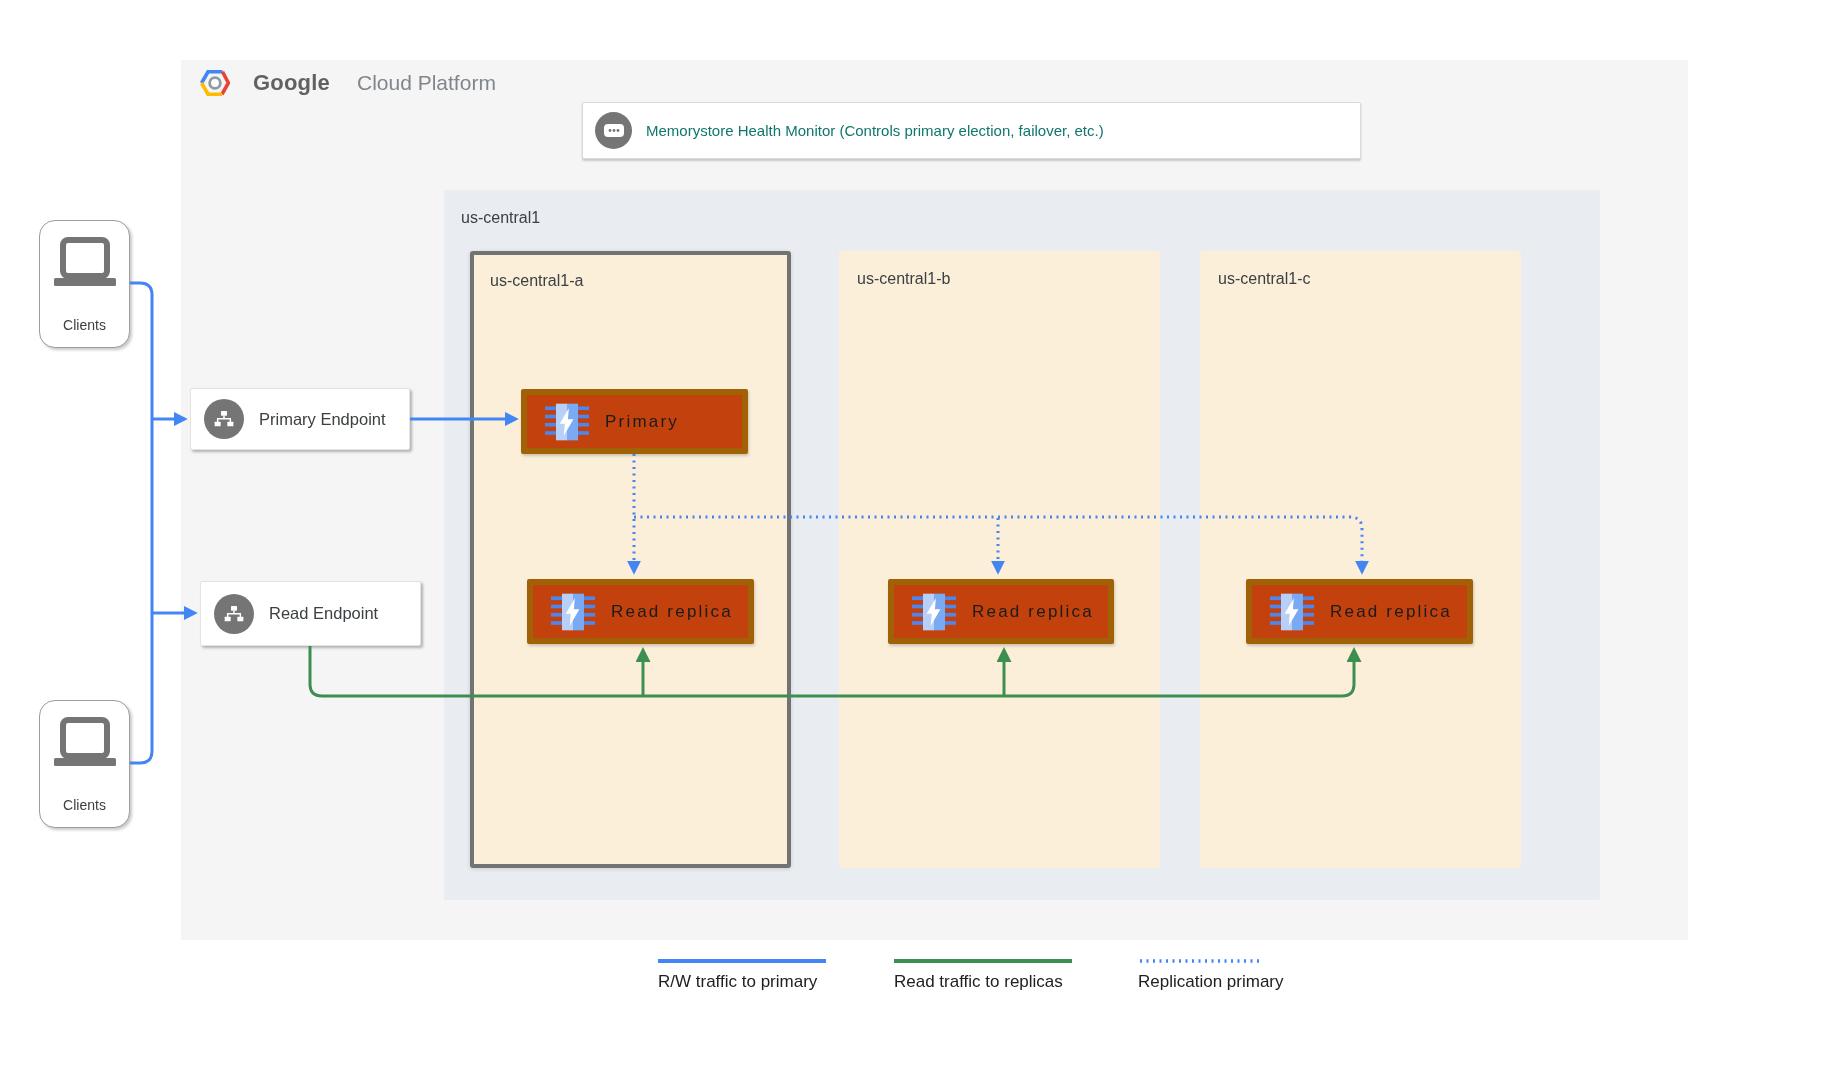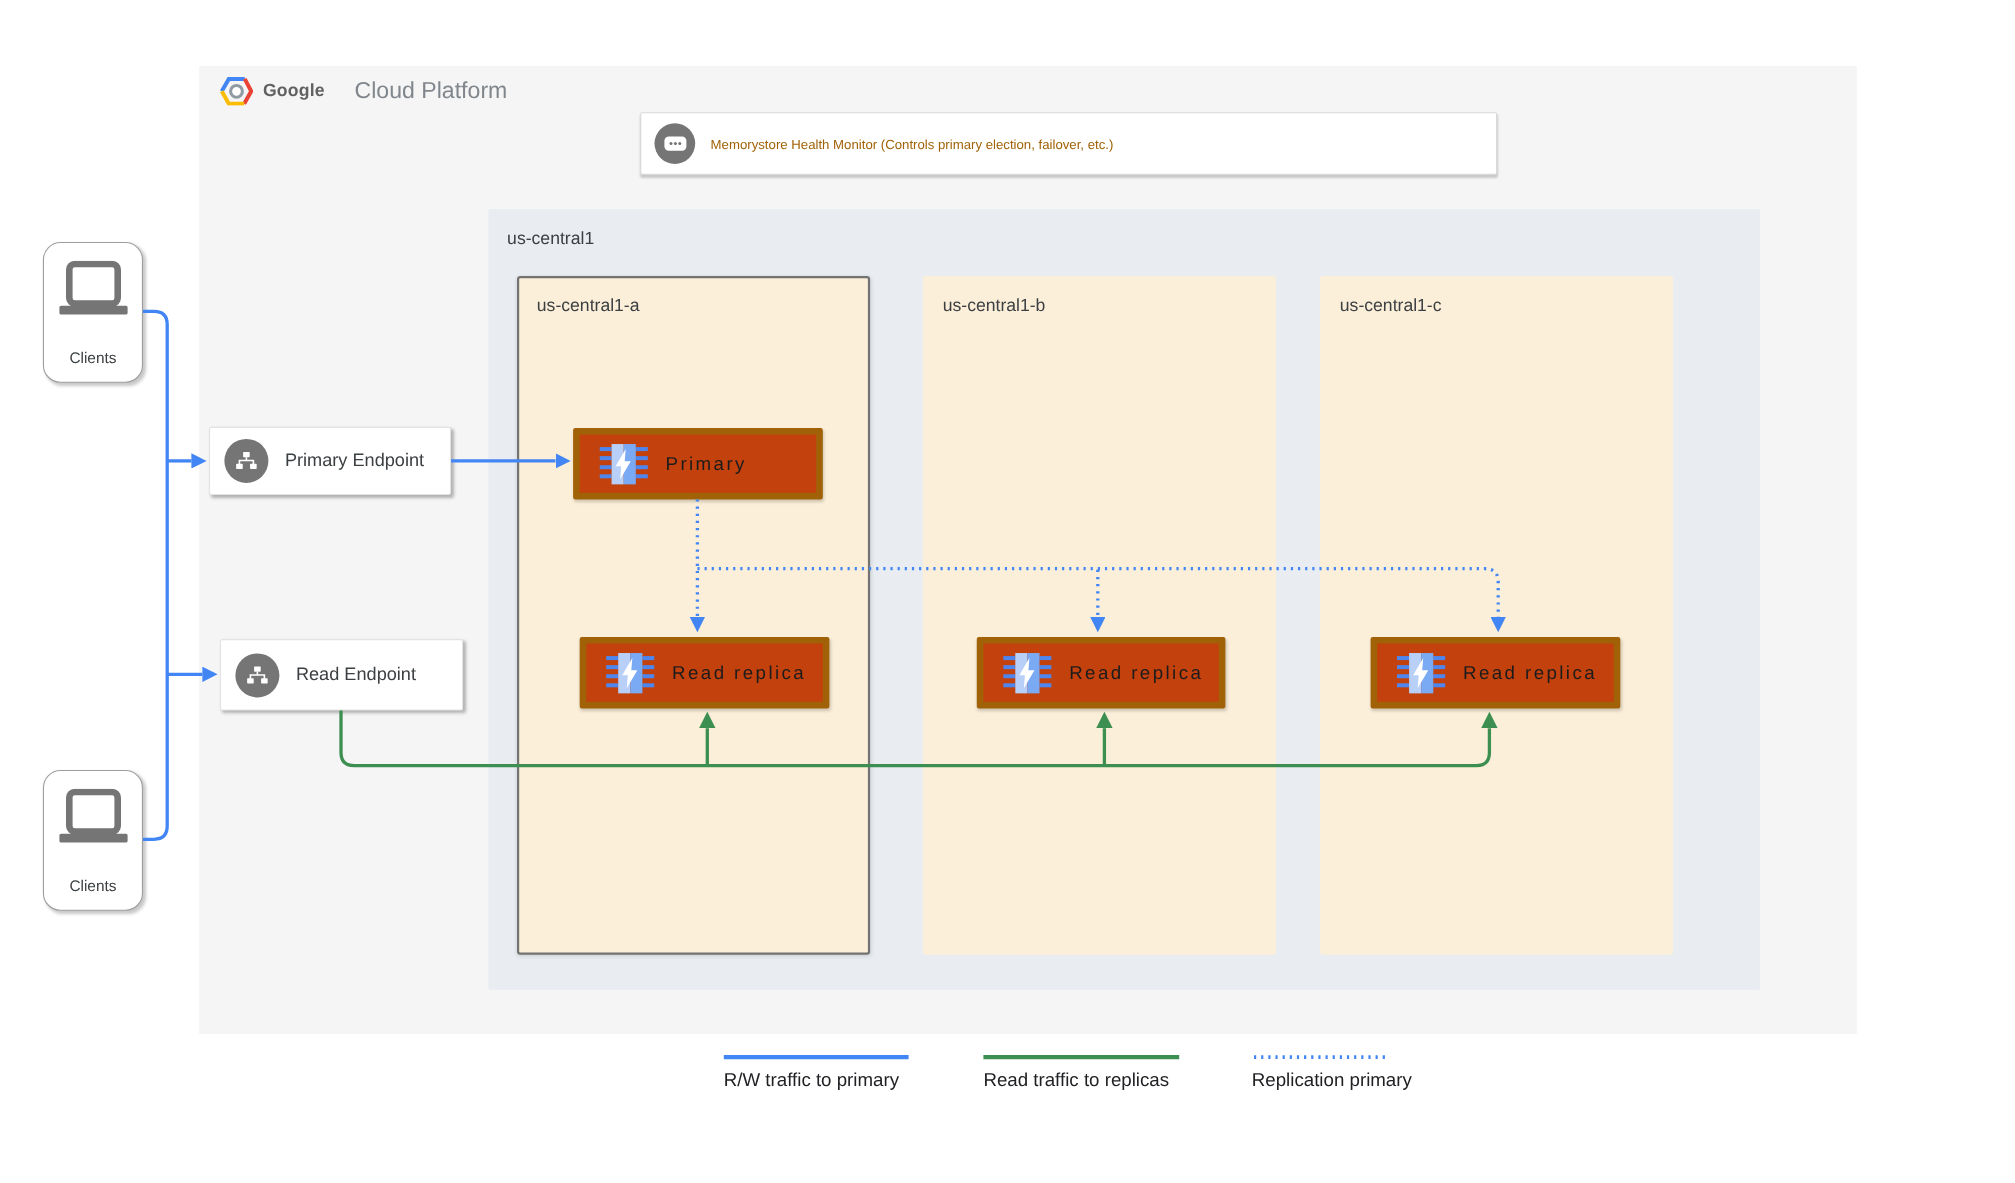--- a/index.html
+++ b/index.html
@@ -2,35 +2,35 @@
 <html><head>
 <meta charset="utf-8">
 <style>
   * { margin:0; padding:0; box-sizing:border-box; }
   html,body { background:#ffffff; font-family:"Liberation Sans", sans-serif; }
   .canvas { position:relative; width:1832px; height:1075px; background:#ffffff; overflow:hidden; }
 
   .panel { position:absolute; left:181px; top:60px; width:1507px; height:880px; background:#f5f5f6; }
 
   .brand { position:absolute; left:200px; top:70px; display:flex; align-items:center; gap:9px; }
-  .brand .bold { font-size:16px; font-weight:700; color:#616161; letter-spacing:.2px; }
+  .brand .bold { font-size:22px; font-weight:700; color:#616161; letter-spacing:.2px;margin-left:14px; }
   .brand .light { font-size:21px; font-weight:400; color:#80868b; margin-left:18px; }
 
   .hm-box { position:absolute; left:582px; top:102px; width:779px; height:57px; background:#ffffff;
             border:1px solid #d9d9d9; border-radius:2px; box-shadow:0 2px 2px rgba(0,0,0,.18);
             display:flex; align-items:center; }
   .hm-box .circle { width:37px; height:37px; border-radius:50%; background:#757575; margin-left:12px;
             display:flex; align-items:center; justify-content:center; flex:none; }
-  .hm-box .label { margin-left:14px; font-size:12px; color:#a16207; }
+  .hm-box .label { margin-left:14px; font-size:15px; color:#0f766e; }
 
   .region { position:absolute; left:444px; top:190px; width:1156px; height:710px; background:#e9edf2; border-radius:2px; }
   .region-label { position:absolute; left:17px; top:19px; font-size:16px; color:#3c4043; }
 
   .zone { position:absolute; top:61px; width:321px; height:617px; background:#fcefd9; border-radius:3px; }
-  .zone-a { left:26px; border:2px solid #737373; box-shadow:0 1px 4px rgba(0,0,0,.14);padding-left:48px; }
+  .zone-a { left:26px; border:4px solid #737373; box-shadow:0 1px 4px rgba(0,0,0,.14);padding-left:48px; }
   .zone-b { left:395px; }
   .zone-c { left:756px; }
   .zone-label { position:absolute; left:18px; top:19px; font-size:16px; color:#3c4043; }
   .zone-a .zone-label { left:16px; top:17px; }
 
   .node { position:absolute; height:65px; background:#c2410c; border:6px solid #a16207; border-radius:2px;
           box-shadow:1px 2px 3px rgba(0,0,0,.18); display:flex; align-items:center; z-index:6; }
   .node .ms-icon { margin-left:18px; flex:none; }
   .node .label { margin-left:16px; font-size:17px; color:#1c1c1c; letter-spacing:2.2px; }
   .node-primary   { left:521px; top:389px; width:227px; }

